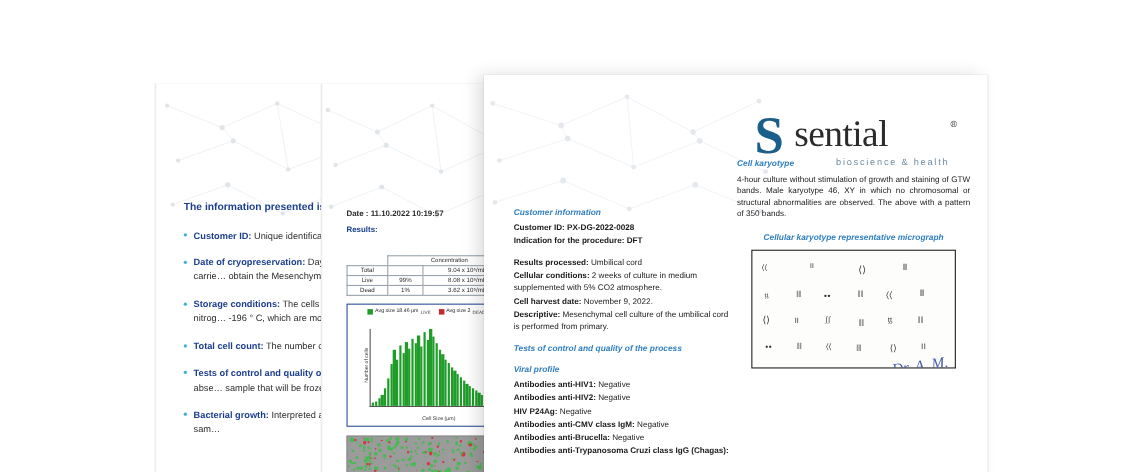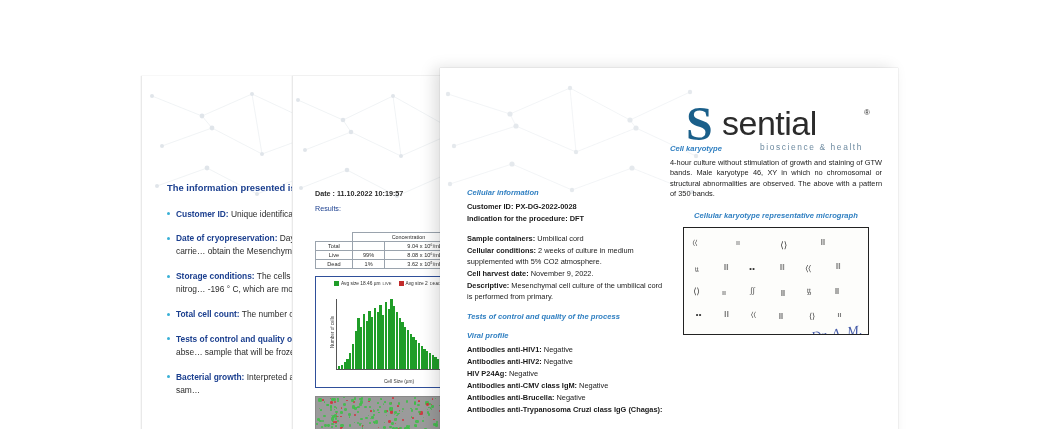--- a/index.html
+++ b/index.html
@@ -72,21 +72,21 @@
 
   
   #sheet2 { left: 292px; top: 76px; width: 215px; height: 380px; }
   #sheet2 .s2body {
     position: absolute;
     left: 22px; top: 113px; right: 10px;
     font-size: 7px;
     color: #2b2b2b;
   }
   .s2date { font-weight: bold; margin-bottom: 6px; font-size: 7.2px; }
-  .s2results { font-weight: normal; color: #1b3f8f; margin-bottom: 19px; font-size: 7.2px; }
+  .s2results { font-weight: bold; color: #1b3f8f; margin-bottom: 19px; font-size: 7.2px; }
   table.conc {
     border-collapse: collapse;
     width: 150px;
     font-size: 5.6px;
   }
   table.conc td, table.conc th {
     border: 1px solid #9aa3ad;
     padding: 1px 2px;
     text-align: center;
     font-weight: normal;
@@ -199,21 +199,21 @@
     color: #1a5f8a;
     font-family: "Liberation Serif", serif;
   }
   .logo .word {
     position: absolute;
     left: 36px; top: 8px;
     font-size: 34px;
     line-height: 34px;
     color: #2b2b2b;
     letter-spacing: -0.5px;
-    font-family: Liberation Sans, sans-serif;
+    font-family: Liberation Serif, serif;
   }
   .logo .reg {
     position: absolute;
     left: 178px; top: 10px;
     font-size: 8px;
     color: #2b2b2b;
   }
   .logo .tag {
     position: absolute;
     left: 74px; top: 44px;
@@ -821,32 +821,32 @@
 
     <div class="logo">
       <div class="mark">S</div>
       <div class="word">sential</div>
       <div class="reg">®</div>
       <div class="tag">bioscience &amp; health</div>
     </div>
 
     <div class="col-l">
       <div class="blk">
-        <div class="sec-title">Cellular information</div>
+        <div class="sec-title">Customer information</div>
         <div class="kv">
           <b>Customer ID:</b><b> PX-DG-2022-0028</b>
         </div>
         <div class="kv">
           <b>Indication for the procedure:</b><b> DFT</b>
         </div>
       </div>
 
       <div class="blk">
         <div class="kv">
-          <b>Sample containers:</b><span> Umbilical cord</span>
+          <b>Results processed:</b><span> Umbilical cord</span>
         </div>
         <div class="kv">
           <b>Cellular conditions:</b><span> 2 weeks of culture in medium supplemented with 5% CO2 atmosphere.</span>
         </div>
         <div class="kv">
           <b>Cell harvest date:</b><span> November 9, 2022.</span>
         </div>
         <div class="kv">
           <b>Descriptive:</b><span> Mesenchymal cell culture of the umbilical cord is performed from primary.</span>
         </div>

